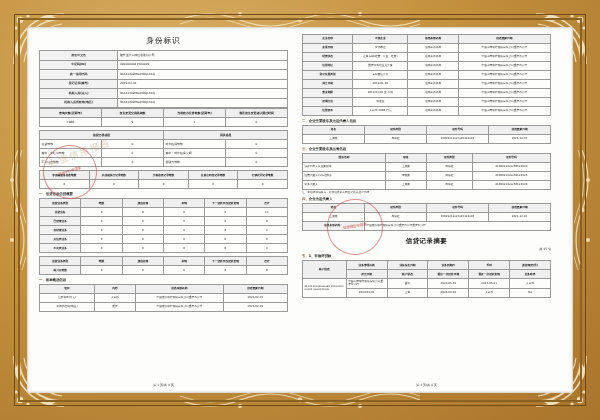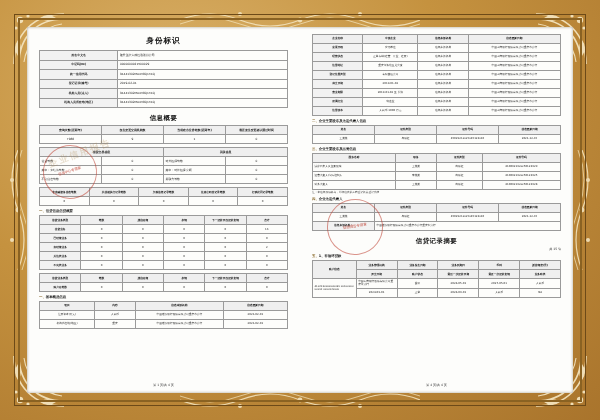--- a/index.html
+++ b/index.html
@@ -41,25 +41,25 @@
   .e-bot{left:180px;bottom:6px;width:240px;height:22px;transform:scaleY(-1);}
   .e-left{left:4px;top:150px;width:22px;height:120px;}
   .e-right{right:4px;top:150px;width:22px;height:120px;transform:scaleX(-1);}
 
   
   .page{
     position:absolute;top:0;bottom:0;
     font-size:3.1px;line-height:1.25;color:#1b1b1b;
   }
   .page-left{left:0;width:273px;}
-  .page-right{left:273px;width:273px;border-left:0;}
+  .page-right{left:263px;width:273px;border-left:0;}
   .page-pad{padding:7px 12px 0 12px;}
 
   .doc-title{
-    text-align:center;font-size:7.6px;font-weight:bold;letter-spacing:1px;
+    text-align:center;font-size:7.6px;font-weight:normal;letter-spacing:1px;
     margin:2px 0 5px 0;color:#111;
   }
   .sec-title{
     text-align:center;font-size:6.4px;font-weight:bold;letter-spacing:.5px;
     margin:6px 0 3px 0;color:#111;
   }
   .sub-head{
     font-size:3.4px;font-weight:bold;margin:3px 0 1.5px 0;color:#111;
   }
   .sub-head .mk{color:#8a6a2a;font-weight:bold;}
@@ -257,21 +257,20 @@
             <td class="lbl">机构人员(法人)</td>
             <td class="l">91441302MA4X8Q1X4Q</td>
           </tr>
           <tr>
             <td class="lbl">机构人员所在地(地区)</td>
             <td class="l">91441302MA4X8Q1X4Q</td>
           </tr>
         </tbody>
           </table>
 
-        <div class="sec-title">信息概要</div>
 
         <table class="tbl-narrow">
           <tbody>
               <tr>
             <th>查询次数(近两年)</th>
             <th>发生变更交易机构数</th>
             <th>当前在办业务笔数(近两年)</th>
             <th>最近发生变更确认通过时间</th>
           </tr>
           <tr>

